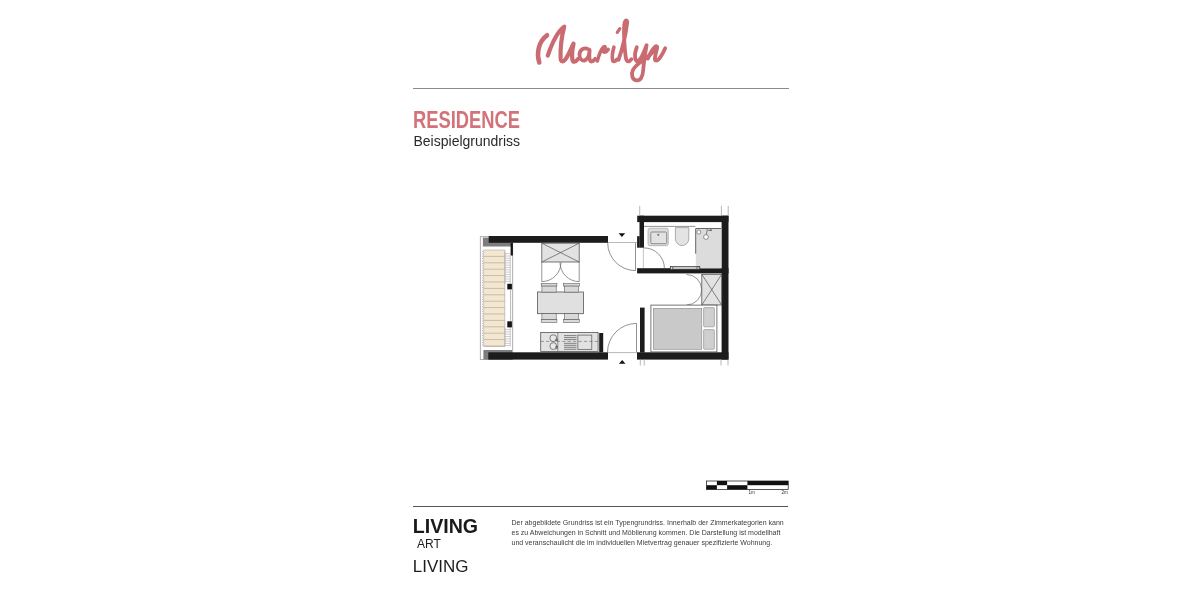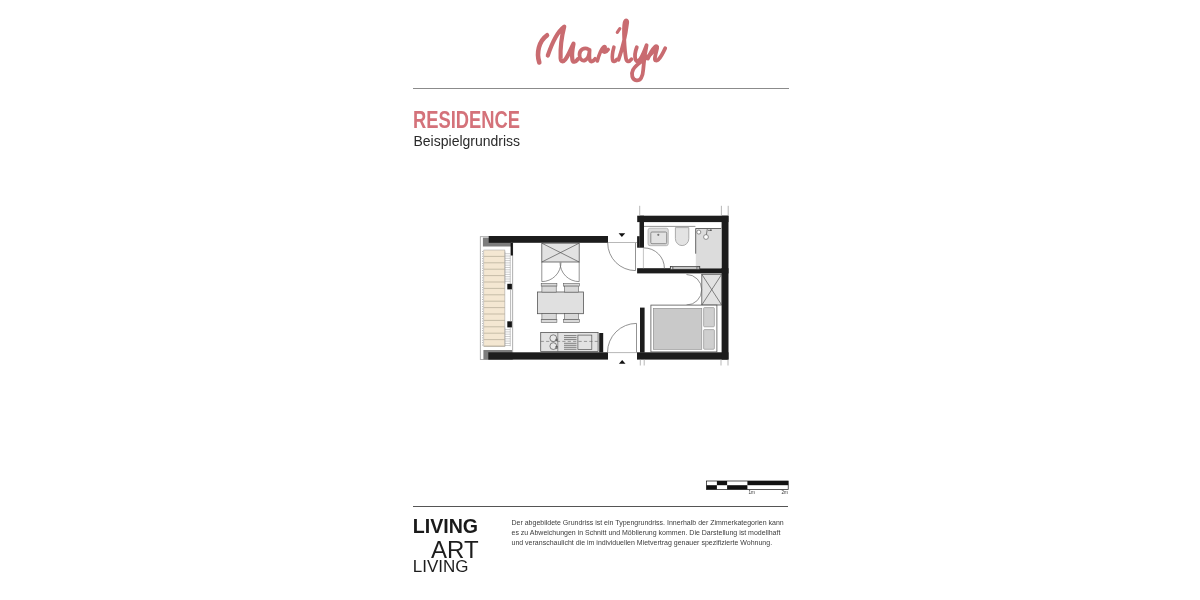--- a/index.html
+++ b/index.html
@@ -221,17 +221,17 @@
   <rect x="706.5" y="485.2" width="10.4" height="4.2" fill="#111"></rect>
   <rect x="727.1" y="485.2" width="20.3" height="4.2" fill="#111"></rect>
   <text x="748.5" y="494" font-size="4.6" fill="#333" font-family="Liberation Sans">1m</text>
   <text x="781.5" y="494" font-size="4.6" fill="#333" font-family="Liberation Sans">2m</text>
 </svg>
 
 <div class="abs" style="left:413px;top:506px;width:375px;height:1.2px;background:#555"></div>
 
 <div class="abs" style="left:412.8px;top:516.9px;font-size:19.6px;font-weight:bold;color:#1a1a1a;line-height:1">LIVING</div>
 
-<div class="abs" style="left:431px;top:537.5px;font-size:24px;font-weight:normal;color:#1d1d1d;line-height:1">ART</div>
+<div class="abs" style="left:417px;top:537.5px;font-size:12px;font-weight:normal;color:#1d1d1d;line-height:1">ART</div>
 
 <div class="abs" style="left:412.8px;top:558px;font-size:17px;font-weight:normal;color:#1d1d1d;line-height:1">LIVING</div>
 
 <div class="abs" style="left:511.5px;top:518.3px;width:320px;font-size:7px;line-height:10px;color:#3c3c3c;white-space:nowrap">Der abgebildete Grundriss ist ein Typengrundriss. Innerhalb der Zimmerkategorien kann<br>es zu Abweichungen in Schnitt und Möblierung kommen. Die Darstellung ist modellhaft<br>und veranschaulicht die im individuellen Mietvertrag genauer spezifizierte Wohnung.</div>
 
 </body></html>

